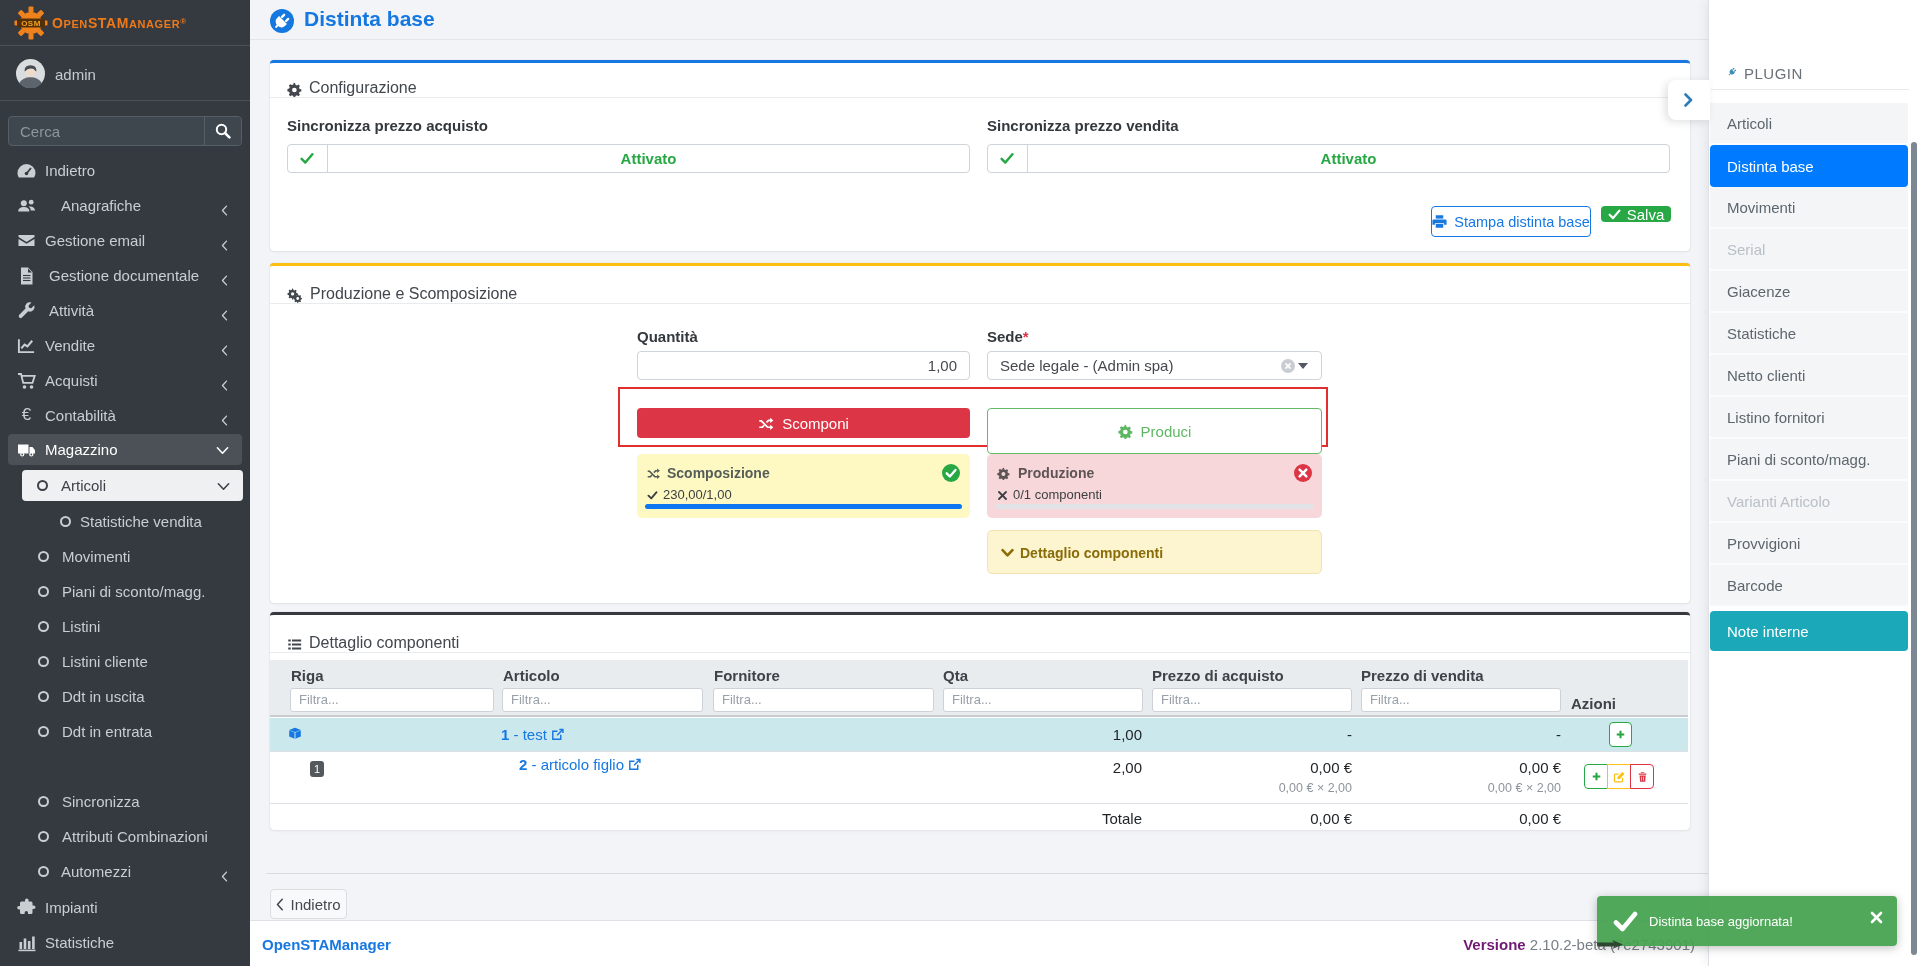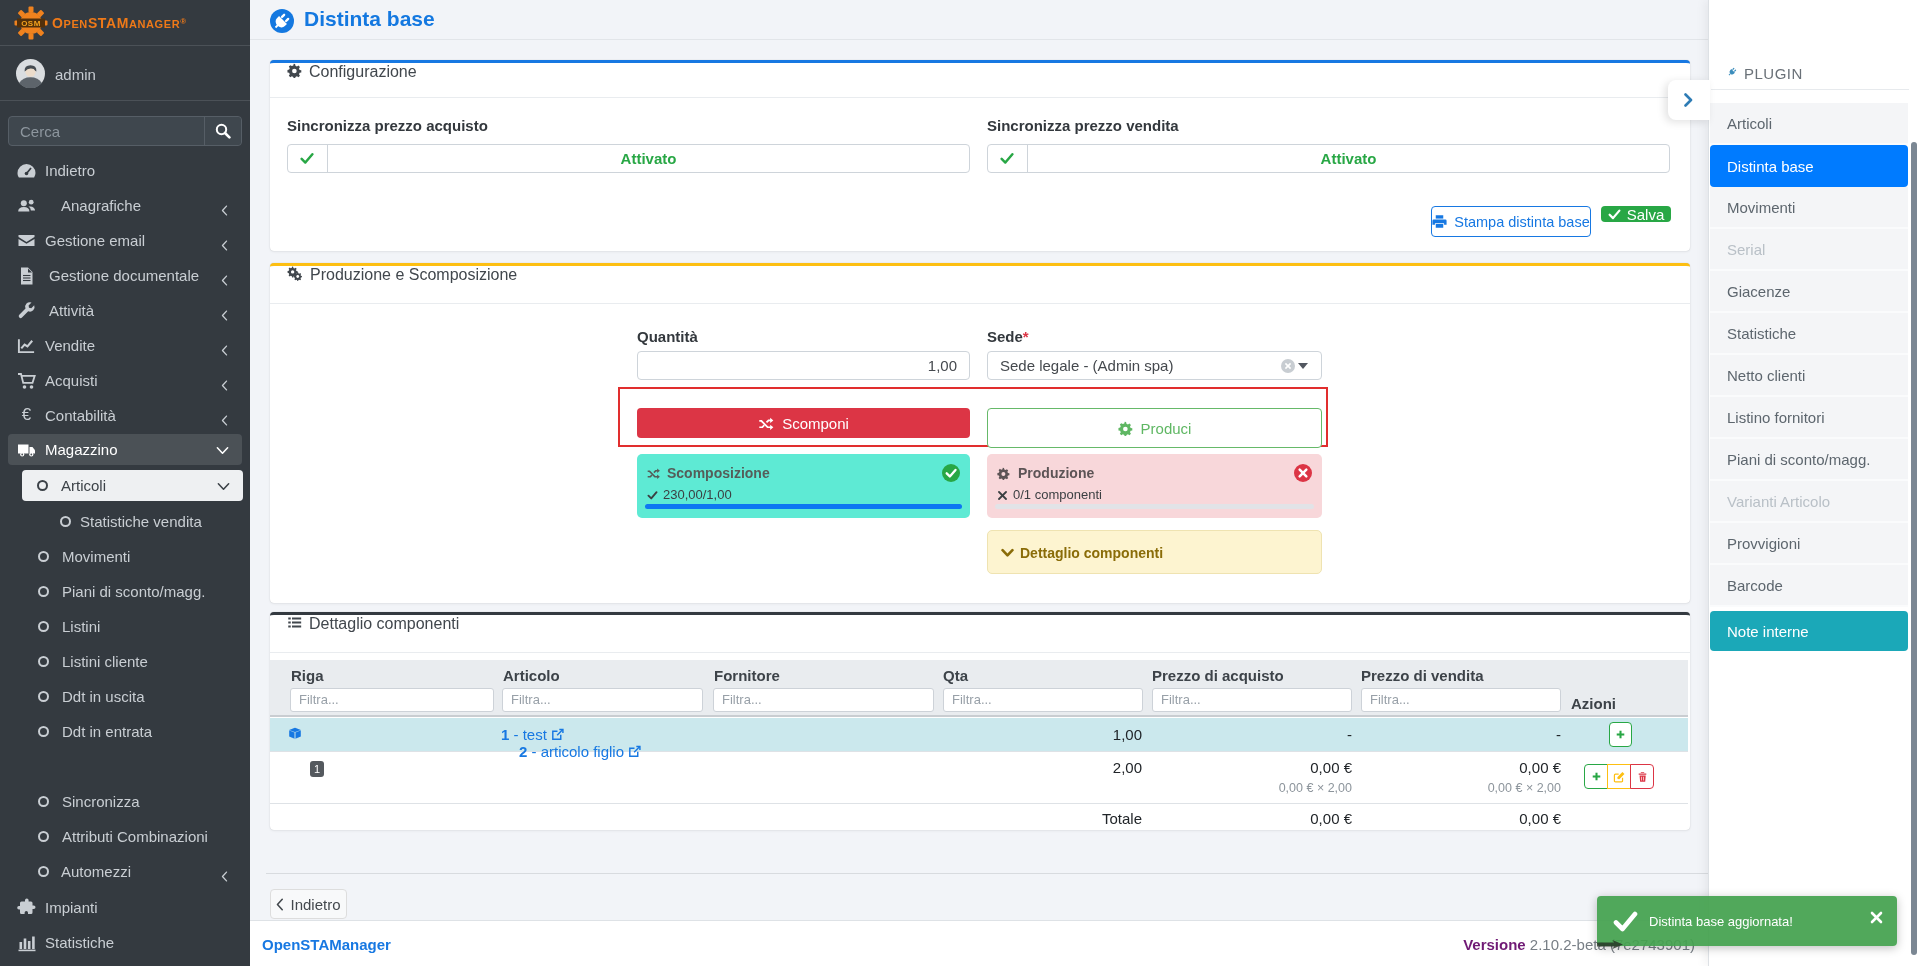--- a/index.html
+++ b/index.html
@@ -12,21 +12,21 @@
 .nv{position:absolute;left:8px;width:234px;height:34px;display:flex;align-items:center;color:#c9ced3;border-radius:4px}
 .nv svg{width:19px;height:19px;margin:0 9px;flex:none}
 .nv .tx{font-size:15px;white-space:nowrap}
 .chr{position:absolute;right:13px;top:50%;margin-top:-5px}
 .nv svg.chr{width:9px;height:11px;margin:0}
 .nv svg.chr.dn{width:13px;height:9px;margin-top:-4px}
 .oc{width:11px;height:11px;border:2px solid #c9ced3;border-radius:50%;flex:none;margin:0 13px}
 
 #main{position:absolute;left:250px;top:0;width:1670px;height:966px;background:#f2f4f8}
 .card{position:absolute;left:20px;width:1420px;background:#fff;border-radius:4px;box-shadow:0 0 1px rgba(0,0,0,.22),0 1px 3px rgba(0,0,0,.06)}
-.cardhead{height:38px;border-bottom:1px solid #e9ecef;display:flex;align-items:flex-start;padding-left:17px;color:#41474d;font-size:16px}
+.cardhead{height:38px;border-bottom:1px solid #e9ecef;display:flex;align-items:flex-end;padding-left:17px;color:#41474d;font-size:16px}
 .cardhead svg{margin-right:7px}
 .lbl{position:absolute;font-weight:bold;font-size:15px;color:#33383d}
 .fld{position:absolute;height:29px;border:1px solid #ced4da;border-radius:4px;background:#fff}
 .btn{position:absolute;display:flex;align-items:center;justify-content:center;border-radius:4px;font-size:15px;cursor:default}
 .flt{position:absolute;top:73px;height:24px;background:#fff;border:1px solid #cdd2d8;border-radius:3px;font-size:13px;color:#98a0a8;line-height:22px;padding-left:8px}
 
 #panel{position:absolute;right:0;top:0;width:212px;height:966px;background:#fff;border-left:1px solid #dde1e5;box-shadow:-3px 0 10px rgba(0,0,0,.06);z-index:40}
 .pit{position:absolute;left:1px;width:198px;height:42px;background:#f4f5f7;display:flex;align-items:center;padding-left:17px;font-size:15px;color:#5d666e;border-bottom:2px solid #fafbfc}
 
 #toast{position:absolute;left:1597px;top:896px;width:300px;height:50px;background:rgba(68,161,79,.93);border-radius:4px;box-shadow:0 2px 10px rgba(0,0,0,.25);z-index:60;display:flex;align-items:center;color:#fff}
@@ -389,25 +389,25 @@
           </g>
         </svg>
       <svg class="abs" style="right:13px;top:11px" width="10" height="6" viewBox="0 0 10 6">
           <path d="M0 0h10L5 6z" fill="#525760"></path>
         </svg>
     </div>
     <div class="abs" style="left:348px;top:121px;width:710px;height:60px;border:2px solid #e12e2e"></div>
     <div class="btn" style="left:367px;top:142px;width:333px;height:30px;background:#dc3545;color:#fff"><svg width="16" height="15" viewBox="0 0 19 19" style="margin-right:8px">
           <use href="#i-shuffle"></use>
         </svg>Scomponi</div>
-    <div class="btn" style="left:717px;top:142px;width:335px;height:40px;background:#fff;border:1px solid #66b969;color:#5fb763"><svg width="15" height="15" viewBox="0 0 18.5 19.5" style="margin-right:8px">
+    <div class="btn" style="left:717px;top:142px;width:335px;height:46px;background:#fff;border:1px solid #66b969;color:#5fb763"><svg width="15" height="15" viewBox="0 0 18.5 19.5" style="margin-right:8px">
           <use href="#i-gear"></use>
         </svg>Produci</div>
 
-    <div class="abs" style="left:367px;top:188px;width:333px;height:64px;background:#5eead4;border-radius:5px">
+    <div class="abs" style="left:367px;top:188px;width:333px;height:64px;background:#fef9c3;border-radius:5px">
       <svg class="abs" style="left:10px;top:13px" width="13" height="13" viewBox="0 0 19 19" color="#555d59">
           <use href="#i-shuffle"></use>
         </svg>
       <div class="abs" style="left:30px;top:11px;font-weight:bold;font-size:14px;color:#555d59">Scomposizione</div>
       <svg class="abs" style="right:10px;top:10px" width="18" height="18" viewBox="0 0 20 20">
           <circle cx="10" cy="10" r="10" fill="#28a745"></circle>
           <polyline points="5.2,10.4 8.7,13.8 15,6.6" fill="none" stroke="#fff" stroke-width="2.6" stroke-linecap="round" stroke-linejoin="round"></polyline>
         </svg>
       <svg class="abs" style="left:10px;top:36px" width="11" height="10" viewBox="0 0 17 16" color="#3b3f42">
           <use href="#i-check"></use>
@@ -478,21 +478,21 @@
     <div class="abs" style="left:673px;top:111px;width:199px;text-align:right">1,00</div>
     <div class="abs" style="left:882px;top:111px;width:200px;text-align:right">-</div>
     <div class="abs" style="left:1091px;top:111px;width:200px;text-align:right">-</div>
     <div class="btn" style="left:1339px;top:107px;width:23px;height:25px;background:#fff;border:1px solid #28a745;color:#28a745">
         <svg width="11" height="11" viewBox="0 0 16 16">
           <use href="#i-plus"></use>
         </svg>
       </div>
 
     <div class="abs" style="left:40px;top:146px;width:14px;height:16px;background:#54595e;border-radius:3px;color:#fff;font-size:11px;text-align:center;line-height:16px">1</div>
-    <div class="abs" style="left:249px;top:128px;color:#1778e2"><b>2</b> - articolo figlio <svg width="13" height="13" viewBox="0 0 18 17" style="vertical-align:-1px">
+    <div class="abs" style="left:249px;top:141px;color:#1778e2"><b>2</b> - articolo figlio <svg width="13" height="13" viewBox="0 0 18 17" style="vertical-align:-1px">
           <use href="#i-ext"></use>
         </svg></div>
     <div class="abs" style="left:673px;top:144px;width:199px;text-align:right">2,00</div>
     <div class="abs" style="left:882px;top:144px;width:200px;text-align:right">0,00 €</div>
     <div class="abs" style="left:882px;top:166px;width:200px;text-align:right;font-size:12.5px;color:#8d959c">0,00 € × 2,00</div>
     <div class="abs" style="left:1091px;top:144px;width:200px;text-align:right">0,00 €</div>
     <div class="abs" style="left:1091px;top:166px;width:200px;text-align:right;font-size:12.5px;color:#8d959c">0,00 € × 2,00</div>
     <div class="btn" style="left:1314px;top:149px;width:24px;height:25px;background:#fff;border:1px solid #28a745;color:#28a745;border-radius:4px 0 0 4px">
         <svg width="11" height="11" viewBox="0 0 16 16">
           <use href="#i-plus"></use>

